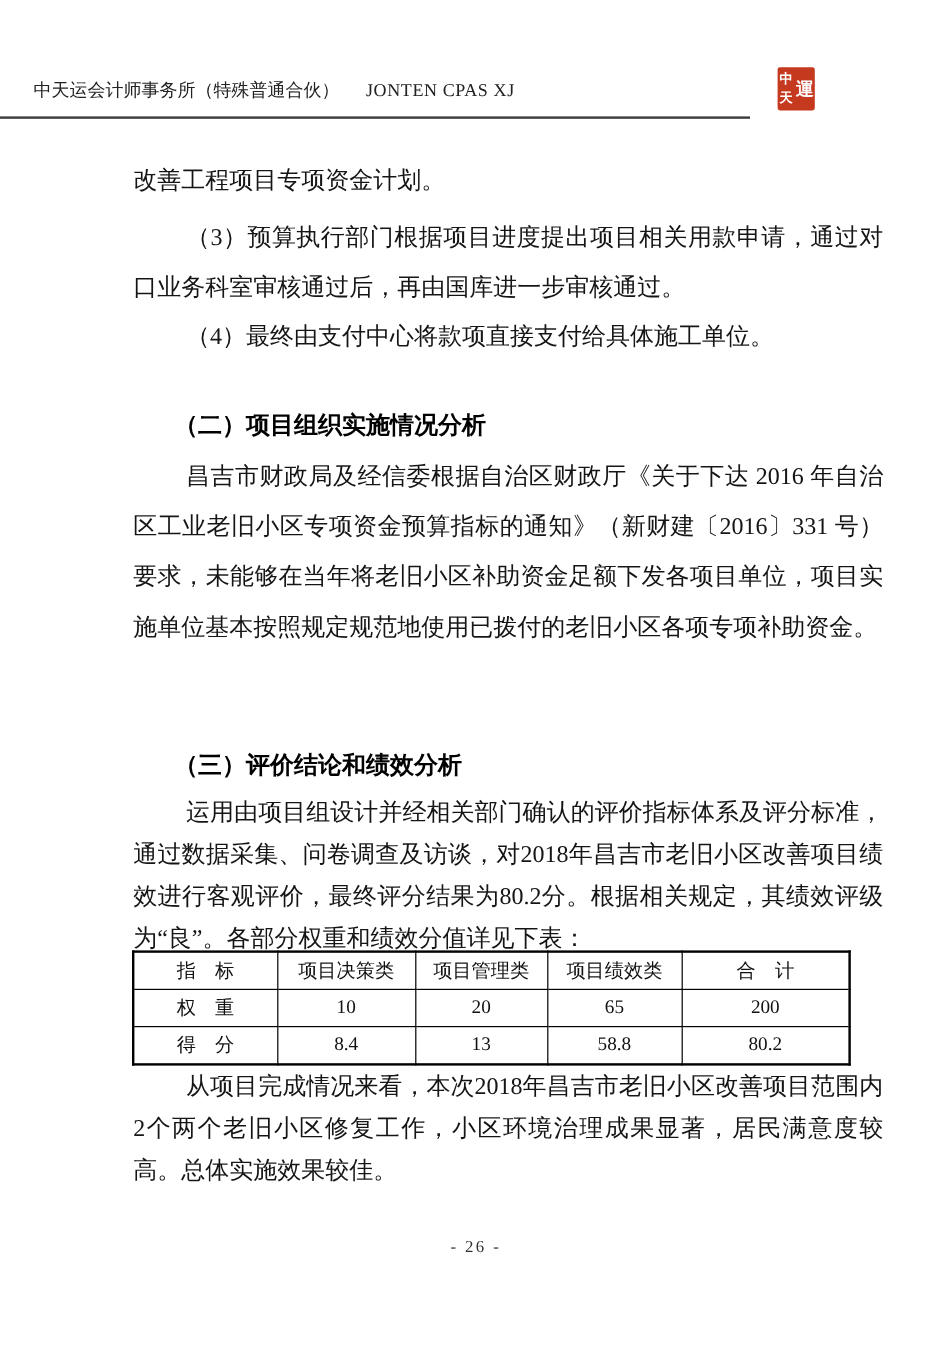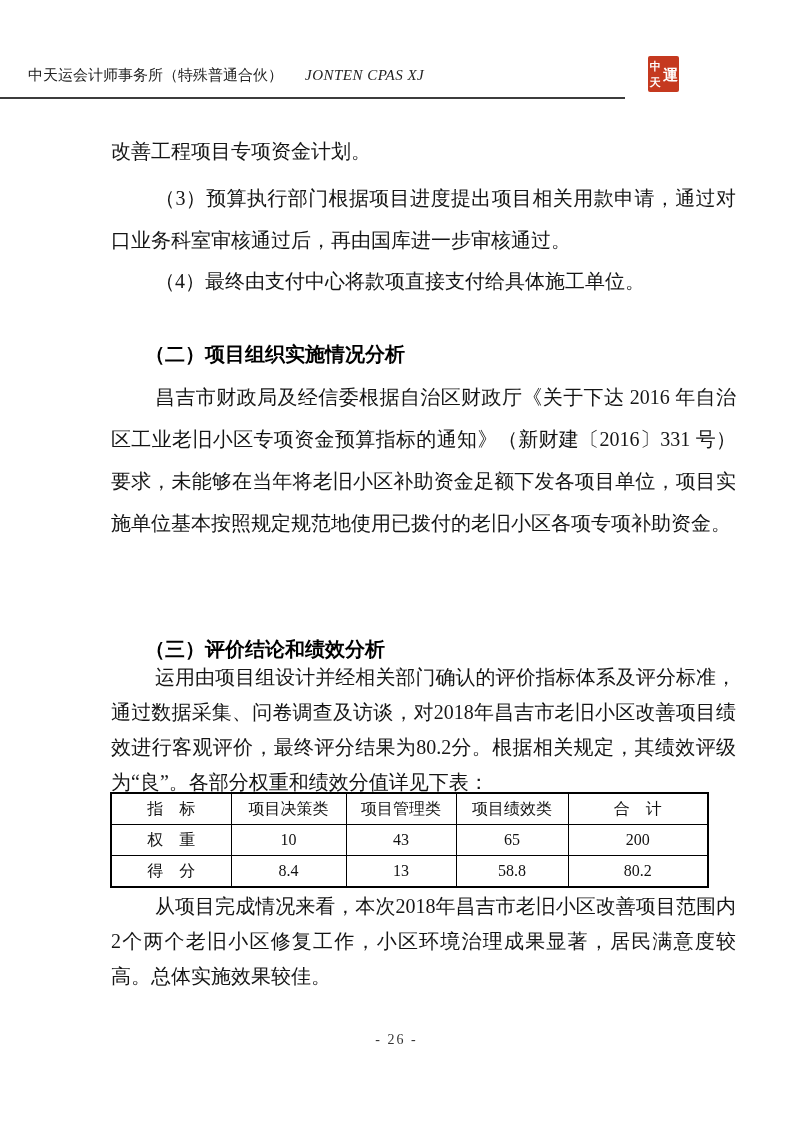--- a/index.html
+++ b/index.html
@@ -8,21 +8,21 @@
     width:793px;height:1122px;
     background:#ffffff;
     overflow:hidden;
     font-family:"Liberation Serif","DejaVu Serif",serif;
     color:#1a1a1a;
   }
   .content{position:absolute;left:85px;top:0;width:625px;}
 
   
   .header-row{position:absolute;top:66px;left:28px;width:597px;font-size:15px;color:#222;white-space:nowrap;}
-  .firm-en{margin-left:22px;letter-spacing:.5px;font-style:italic;}
+  .firm-en{margin-left:22px;letter-spacing:.5px;}
   .header-rule{position:absolute;top:97px;left:0;width:625px;border-top:2px solid #3c3c3c;}
   .seal{
     position:absolute;left:648px;top:56px;width:31px;height:36px;
     border-radius:2px;display:grid;grid-template-columns:46% 54%;
     color:#ffffff;line-height:1;
     font-family:"Liberation Sans","DejaVu Sans",sans-serif;
   }
   .seal .col-left{display:flex;flex-direction:column;justify-content:space-around;align-items:center;font-size:11px;font-weight:bold;padding:2px 0;}
   .seal .col-right{display:flex;align-items:center;justify-content:center;font-size:15px;font-weight:bold;}
 
@@ -72,21 +72,21 @@
     <p class="para" style="top:110px">改善工程项目专项资金计划。</p>
 
     <p class="para indent" style="top:157px">（3）预算执行部门根据项目进度提出项目相关用款申请，通过对口业务科室审核通过后，再由国库进一步审核通过。</p>
 
     <p class="para indent" style="top:240px">（4）最终由支付中心将款项直接支付给具体施工单位。</p>
 
     <h3 class="heading" style="top:301px">（二）项目组织实施情况分析</h3>
 
     <p class="para indent" style="top:356px">昌吉市财政局及经信委根据自治区财政厅《关于下达 2016 年自治区工业老旧小区专项资金预算指标的通知》（新财建〔2016〕331 号）要求，未能够在当年将老旧小区补助资金足额下发各项目单位，项目实施单位基本按照规定规范地使用已拨付的老旧小区各项专项补助资金。</p>
 
-    <h3 class="heading" style="top:596px">（三）评价结论和绩效分析</h3>
+    <h3 class="heading" style="top:584px">（三）评价结论和绩效分析</h3>
 
     <p class="para tight indent" style="top:640px">运用由项目组设计并经相关部门确认的评价指标体系及评分标准，通过数据采集、问卷调查及访谈，对2018年昌吉市老旧小区改善项目绩效进行客观评价，最终评分结果为80.2分。根据相关规定，其绩效评级为“良”。各部分权重和绩效分值详见下表：</p>
 
     <div class="score-table-wrap">
       <table class="score">
         <colgroup>
           <col style="width:120px">
             <col style="width:115px">
             <col style="width:110px">
             <col style="width:112px">
@@ -96,21 +96,21 @@
           <tr>
             <td>指　标</td>
             <td>项目决策类</td>
             <td>项目管理类</td>
             <td>项目绩效类</td>
             <td>合　计</td>
           </tr>
           <tr>
             <td>权　重</td>
             <td>10</td>
-            <td>43</td>
+            <td>20</td>
             <td>65</td>
             <td>200</td>
           </tr>
           <tr>
             <td>得　分</td>
             <td>8.4</td>
             <td>13</td>
             <td>58.8</td>
             <td>80.2</td>
           </tr>

